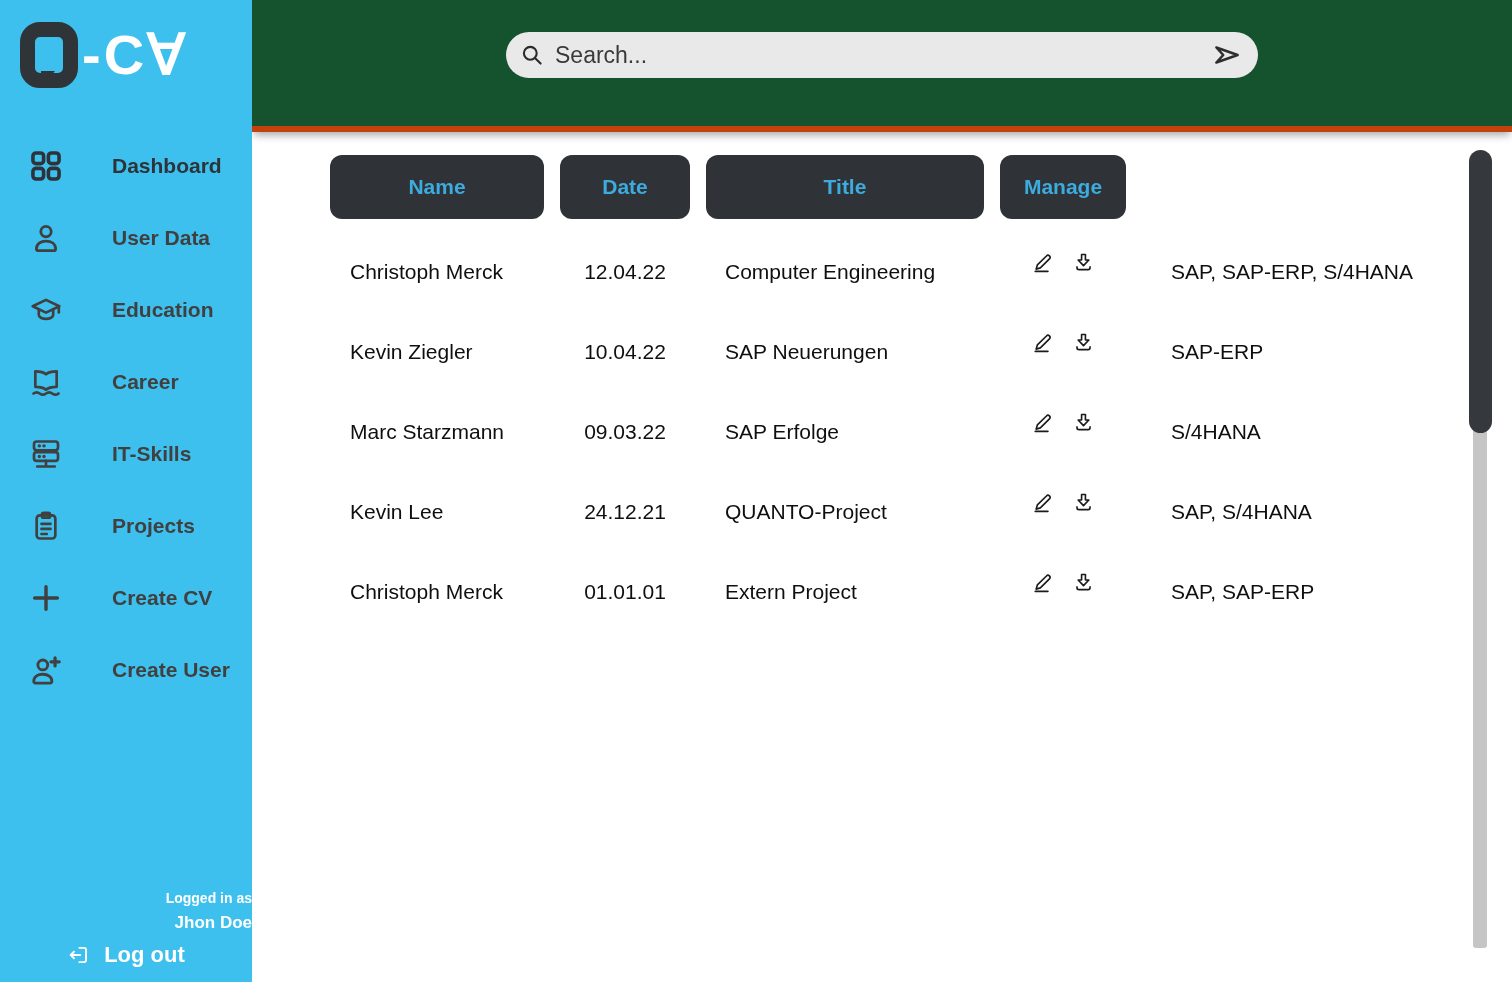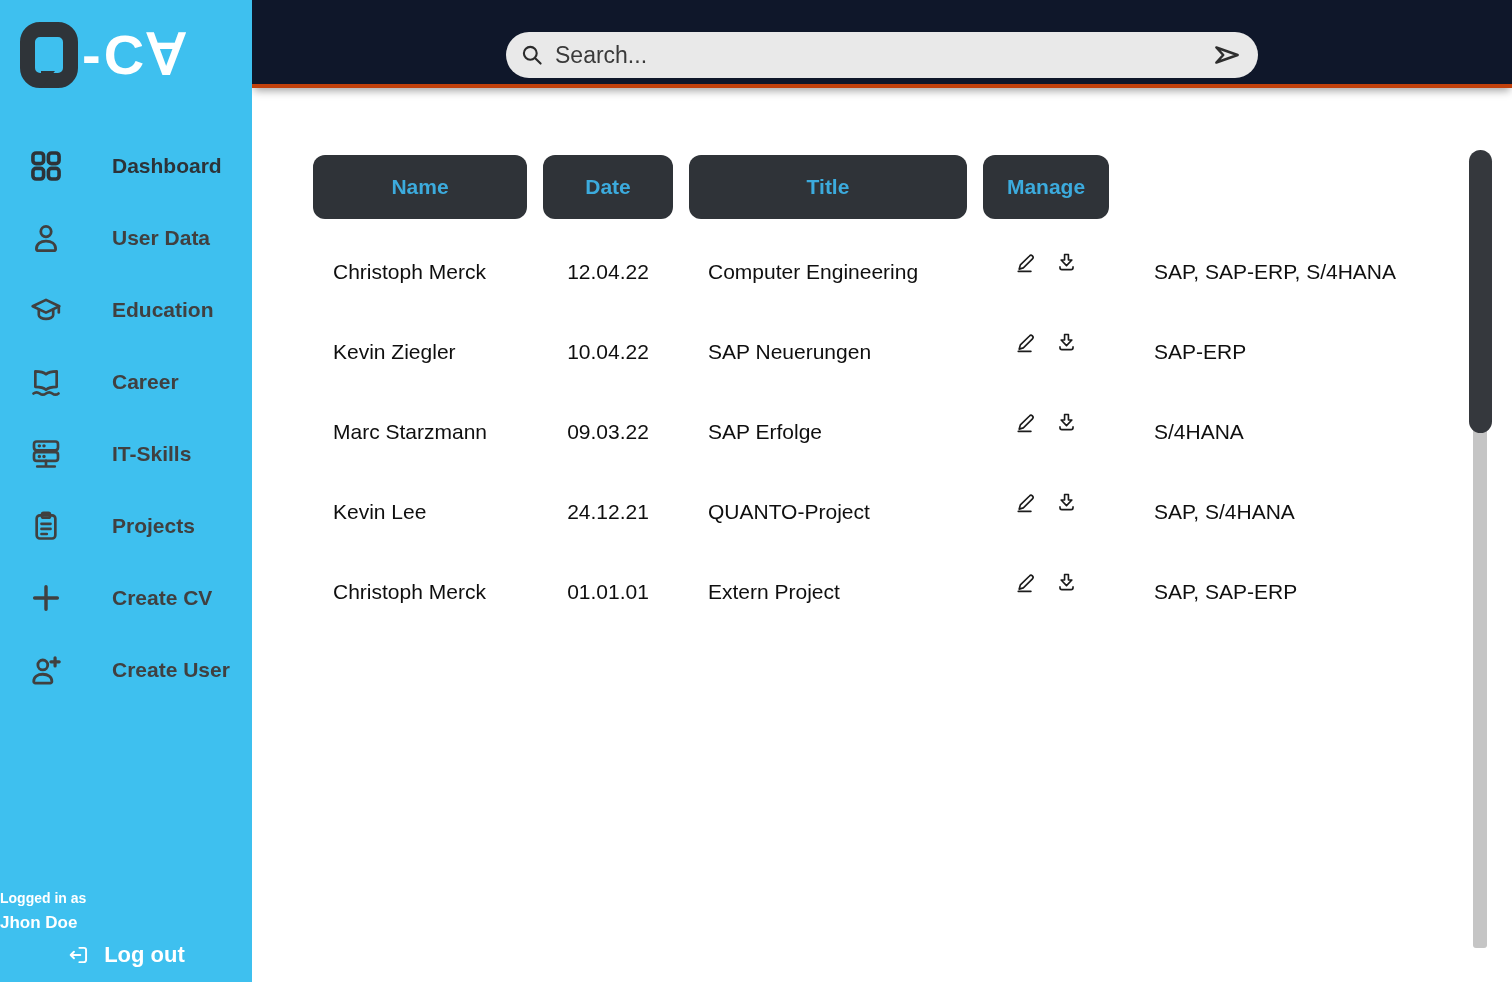--- a/index.html
+++ b/index.html
@@ -17,46 +17,46 @@
   .logo-rest { color:#ffffff; font-size:56px; font-weight:800; letter-spacing:3px;
                margin-left:4px; line-height:1; }
   .nav { position:absolute; left:0; top:130px; width:252px; }
   .nav-item { display:flex; align-items:center; height:72px; padding-left:30px;
               color:#404040; cursor:pointer; }
   .nav-item.active { color:#2D3338; }
   .nav-item .nicon { width:32px; height:32px; flex:0 0 32px; margin-right:19px;
                      display:flex; align-items:center; justify-content:center; }
   .nav-item .nicon svg { width:32px; height:32px; }
   .nav-label { font-size:21px; font-weight:700;margin-left:31px; }
-  .side-footer { position:absolute; left:0; bottom:14px; width:252px; text-align:left;
+  .side-footer { position:absolute; left:0; bottom:14px; width:252px; text-align:right;
                  color:#ffffff; }
   .logged-as { font-size:14px; font-weight:700; }
   .username  { font-size:17px; font-weight:700; margin-top:7px; }
   .logout-row { margin-top:9px; display:flex; align-items:center; justify-content:center;
                 gap:15px; cursor:pointer; }
   .logout-row svg { width:22px; height:22px; }
   .logout-label { font-size:22px; font-weight:600; }
 
   
-  .topbar { position:absolute; left:252px; top:0; width:1260px; height:88px;
-            background:#0f172a; border-bottom:4px solid #c2410c;
+  .topbar { position:absolute; left:252px; top:0; width:1260px; height:132px;
+            background:#14532d; border-bottom:6px solid #c2410c;
             box-shadow:0 5px 8px -2px rgba(0,0,0,0.35); z-index:4; }
   .search-pill { position:absolute; left:254px; top:32px; width:752px; height:46px;
                  background:#E9E9E9; border-radius:24px; display:flex; align-items:center;
                  padding:0 16px 0 14px; }
   .search-pill svg { flex:0 0 auto; }
   .search-input { flex:1 1 auto; margin-left:11px; border:none; outline:none;
                   background:transparent; font-size:23px; color:#2e2e2e;
                   font-family:"Liberation Sans", sans-serif; }
   .search-input::placeholder { color:#3a3a3a; opacity:1; }
   .send-btn { background:none; border:none; cursor:pointer; display:flex;
               align-items:center; padding:0; }
 
   
-  .main { position:absolute; left:252px; top:114px; width:1230px; }
+  .main { position:absolute; left:252px; top:114px; width:1230px;padding-left:17px; }
   .tgrid { display:grid; grid-template-columns:214px 130px 278px 126px 307px;
            column-gap:16px; margin-left:61px; }
   .thead { margin-top:41px; }
   .th { background:#2F3338; color:#3CABDD; height:64px; border-radius:12px;
         display:flex; align-items:center; justify-content:center;
         font-size:21px; font-weight:700; cursor:pointer; }
   .tbody { margin-top:13px; }
   .trow { height:80px; align-items:center; font-size:21px; color:#0f0f0f; }
   .cell-name  { padding-left:20px; }
   .cell-date  { text-align:center; }

